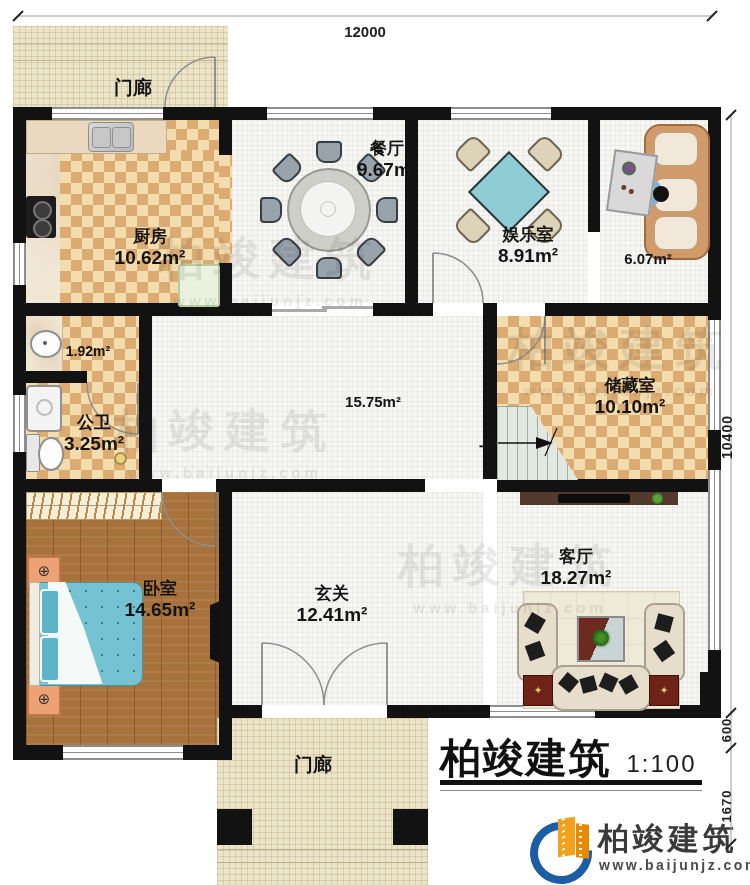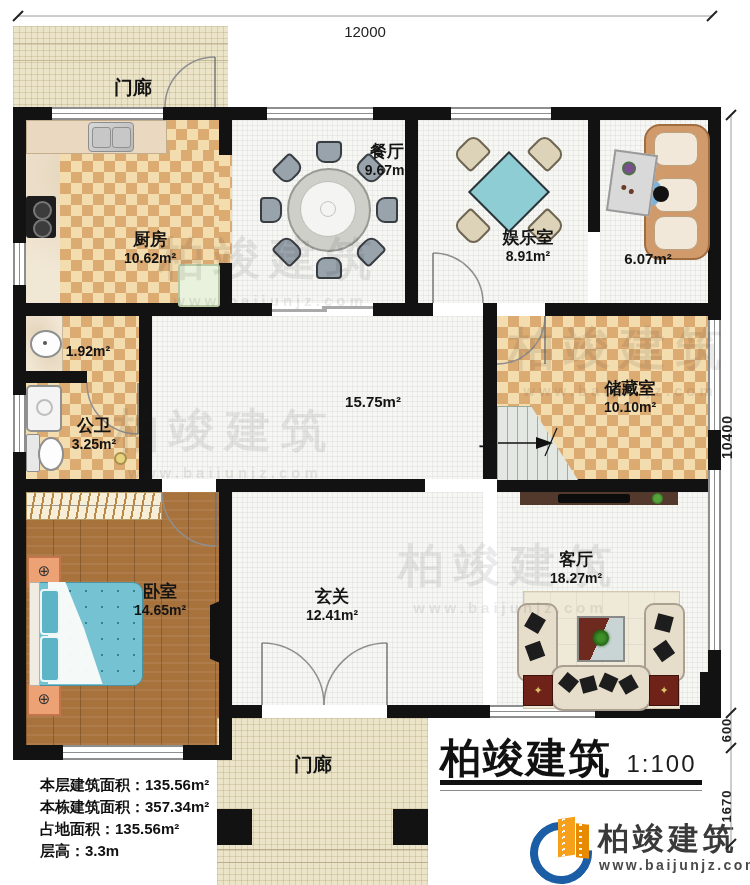--- a/index.html
+++ b/index.html
@@ -24,27 +24,27 @@
   .floor-wood{position:absolute;background:#a8723d;
     background-image:repeating-linear-gradient(90deg,rgba(60,30,5,.28) 0 1px,transparent 1px 27px),
                      repeating-linear-gradient(0deg,rgba(255,255,255,.07) 0 2px,transparent 2px 9px);}
   .winH{position:absolute;background:#fff;box-shadow:inset 0 2px 0 #8e8e8e,inset 0 -2px 0 #8e8e8e;
     background-image:linear-gradient(#8e8e8e 0 0);background-size:100% 1px;background-position:center;background-repeat:no-repeat;}
   .winV{position:absolute;background:#fff;box-shadow:inset 2px 0 0 #8e8e8e,inset -2px 0 0 #8e8e8e;
     background-image:linear-gradient(90deg,#8e8e8e 0 0);background-size:1px 100%;background-position:center;background-repeat:no-repeat;}
   .rlabel{position:absolute;transform:translate(-50%,-50%);text-align:center;color:#141414;
     line-height:1.15;white-space:nowrap;z-index:30;}
   .rlabel .nm{display:block;font-size:17px;font-weight:bold;}
-  .rlabel .ar{display:block;font-size:14px;font-weight:bold;}
+  .rlabel .ar{display:block;font-size:19px;font-weight:bold;}
   .wm{position:absolute;opacity:.09;color:#222;text-align:center;z-index:25;pointer-events:none;white-space:nowrap;}
   .wm .big{display:block;font-size:46px;font-weight:bold;letter-spacing:10px;}
   .wm .sub{display:block;font-size:15px;font-weight:bold;letter-spacing:4px;margin-top:2px;}
   .vdim{position:absolute;transform:translate(-50%,-50%) rotate(-90deg);font-size:14px;
     font-weight:bold;color:#222;letter-spacing:1px;z-index:40;}
-  .hdim{position:absolute;transform:translate(-50%,-50%);font-size:15px;font-weight:normal;color:#222;z-index:40;text-align:right;}
+  .hdim{position:absolute;transform:translate(-50%,-50%);font-size:15px;font-weight:bold;color:#222;z-index:40;text-align:right;}
   .chair{position:absolute;background:#99a3ac;border:2px solid #383d42;border-radius:4px 4px 9px 9px;}
   .cardchair{position:absolute;background:#ddd3b8;border:2px solid #6e6552;border-radius:4px 4px 9px 9px;}
   .stats{position:absolute;left:40px;top:774px;z-index:40;}
   .stats div{font-size:15px;font-weight:bold;color:#111;line-height:22px;}
   .ttl{position:absolute;z-index:40;color:#111;}
   svg.overlay{position:absolute;left:0;top:0;z-index:20;pointer-events:none;}
 </style>
 </head>
 <body>
 
@@ -332,26 +332,20 @@
   <div class="vdim" style="left:726px;top:730px;font-size:13px;">600</div>
   <div class="vdim" style="left:726px;top:806px;font-size:13px;">1670</div>
 
   <div class="ttl" style="left:440px;top:731px;">
     <span style="font-size:41px;font-weight:bold;letter-spacing:2px;">柏竣建筑</span>
     <span style="font-size:24px;font-weight:400;letter-spacing:2px;margin-left:10px;color:#1d1d1d;">1:100</span>
   </div>
   <div class="abs" style="left:440px;top:780px;width:262px;height:5px;background:#111;"></div>
   <div class="abs" style="left:440px;top:790px;width:262px;height:1px;background:#8a8a8a;"></div>
 
-  <div class="stats">
-    <div>本层建筑面积：135.56m²</div>
-    <div>本栋建筑面积：357.34m²</div>
-    <div>占地面积：135.56m²</div>
-    <div>层高：3.3m</div>
-  </div>
 
   <div class="abs" style="left:528px;top:812px;width:212px;height:70px;">
     <div class="abs" style="left:2px;top:10px;width:46px;height:46px;border:8px solid #1b5ea6;border-top-color:transparent;border-radius:50%;transform:rotate(40deg);"></div>
     <div class="abs" style="left:30px;top:6px;width:17px;height:38px;background:#f6a01b;transform:skewY(-8deg);
          background-image:repeating-linear-gradient(180deg,rgba(255,255,255,.95) 0 2px,transparent 2px 6px);background-size:3px 100%;background-position:4px 0;background-repeat:repeat-y;"></div>
     <div class="abs" style="left:48px;top:12px;width:13px;height:34px;background:#e88a00;transform:skewY(6deg);
          background-image:repeating-linear-gradient(180deg,rgba(255,255,255,.95) 0 2px,transparent 2px 6px);background-size:3px 100%;background-position:3px 0;background-repeat:repeat-y;"></div>
     <div class="abs" style="left:70px;top:6px;">
       <span style="font-size:31px;font-weight:bold;letter-spacing:4px;color:#3a3a3a;">柏竣建筑</span>
     </div>

